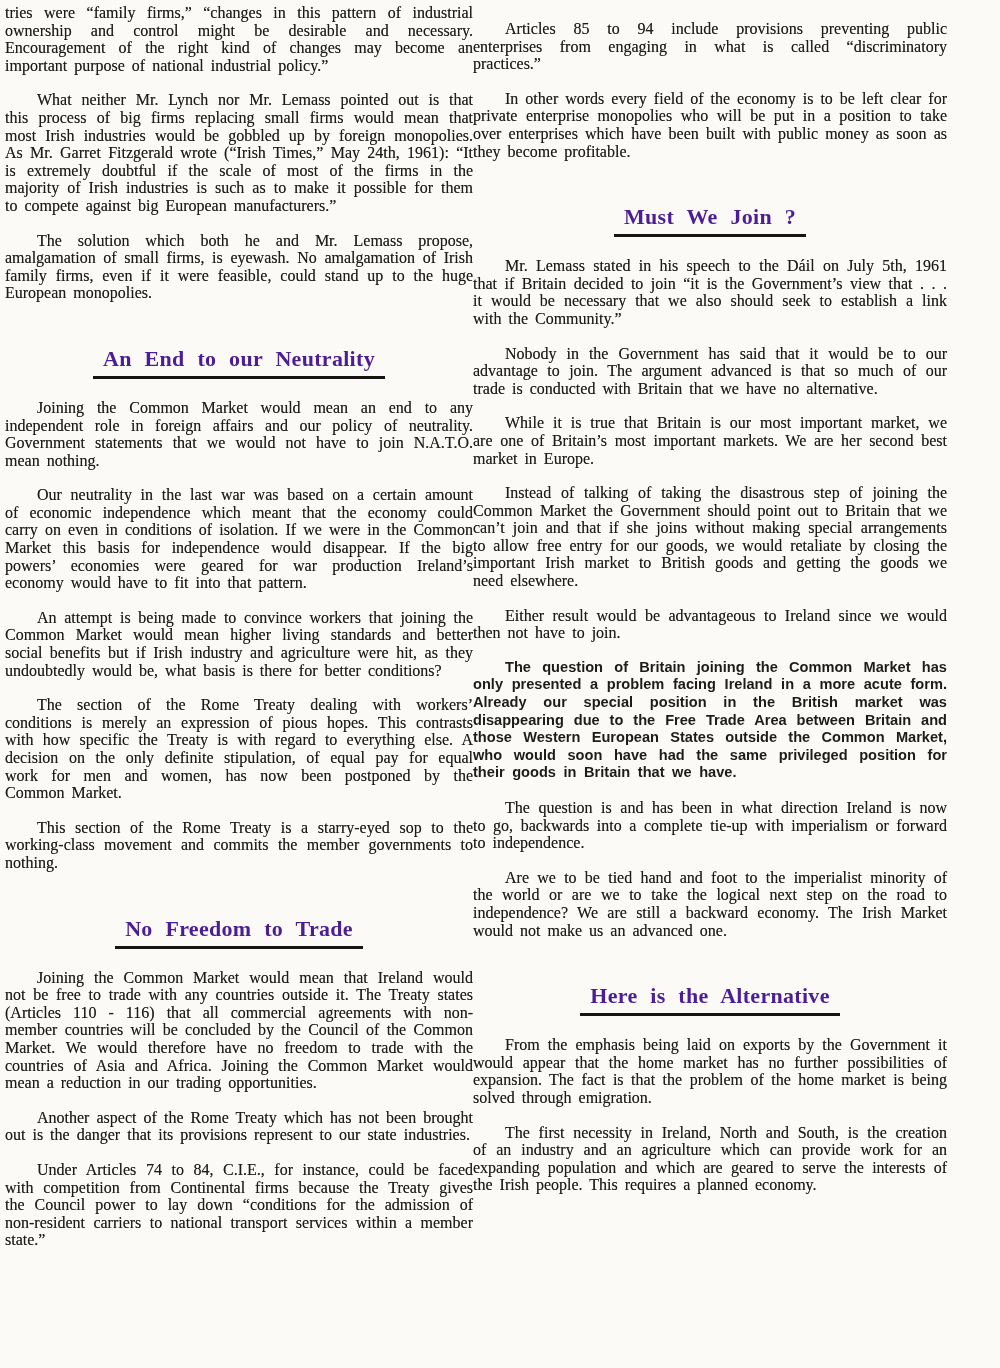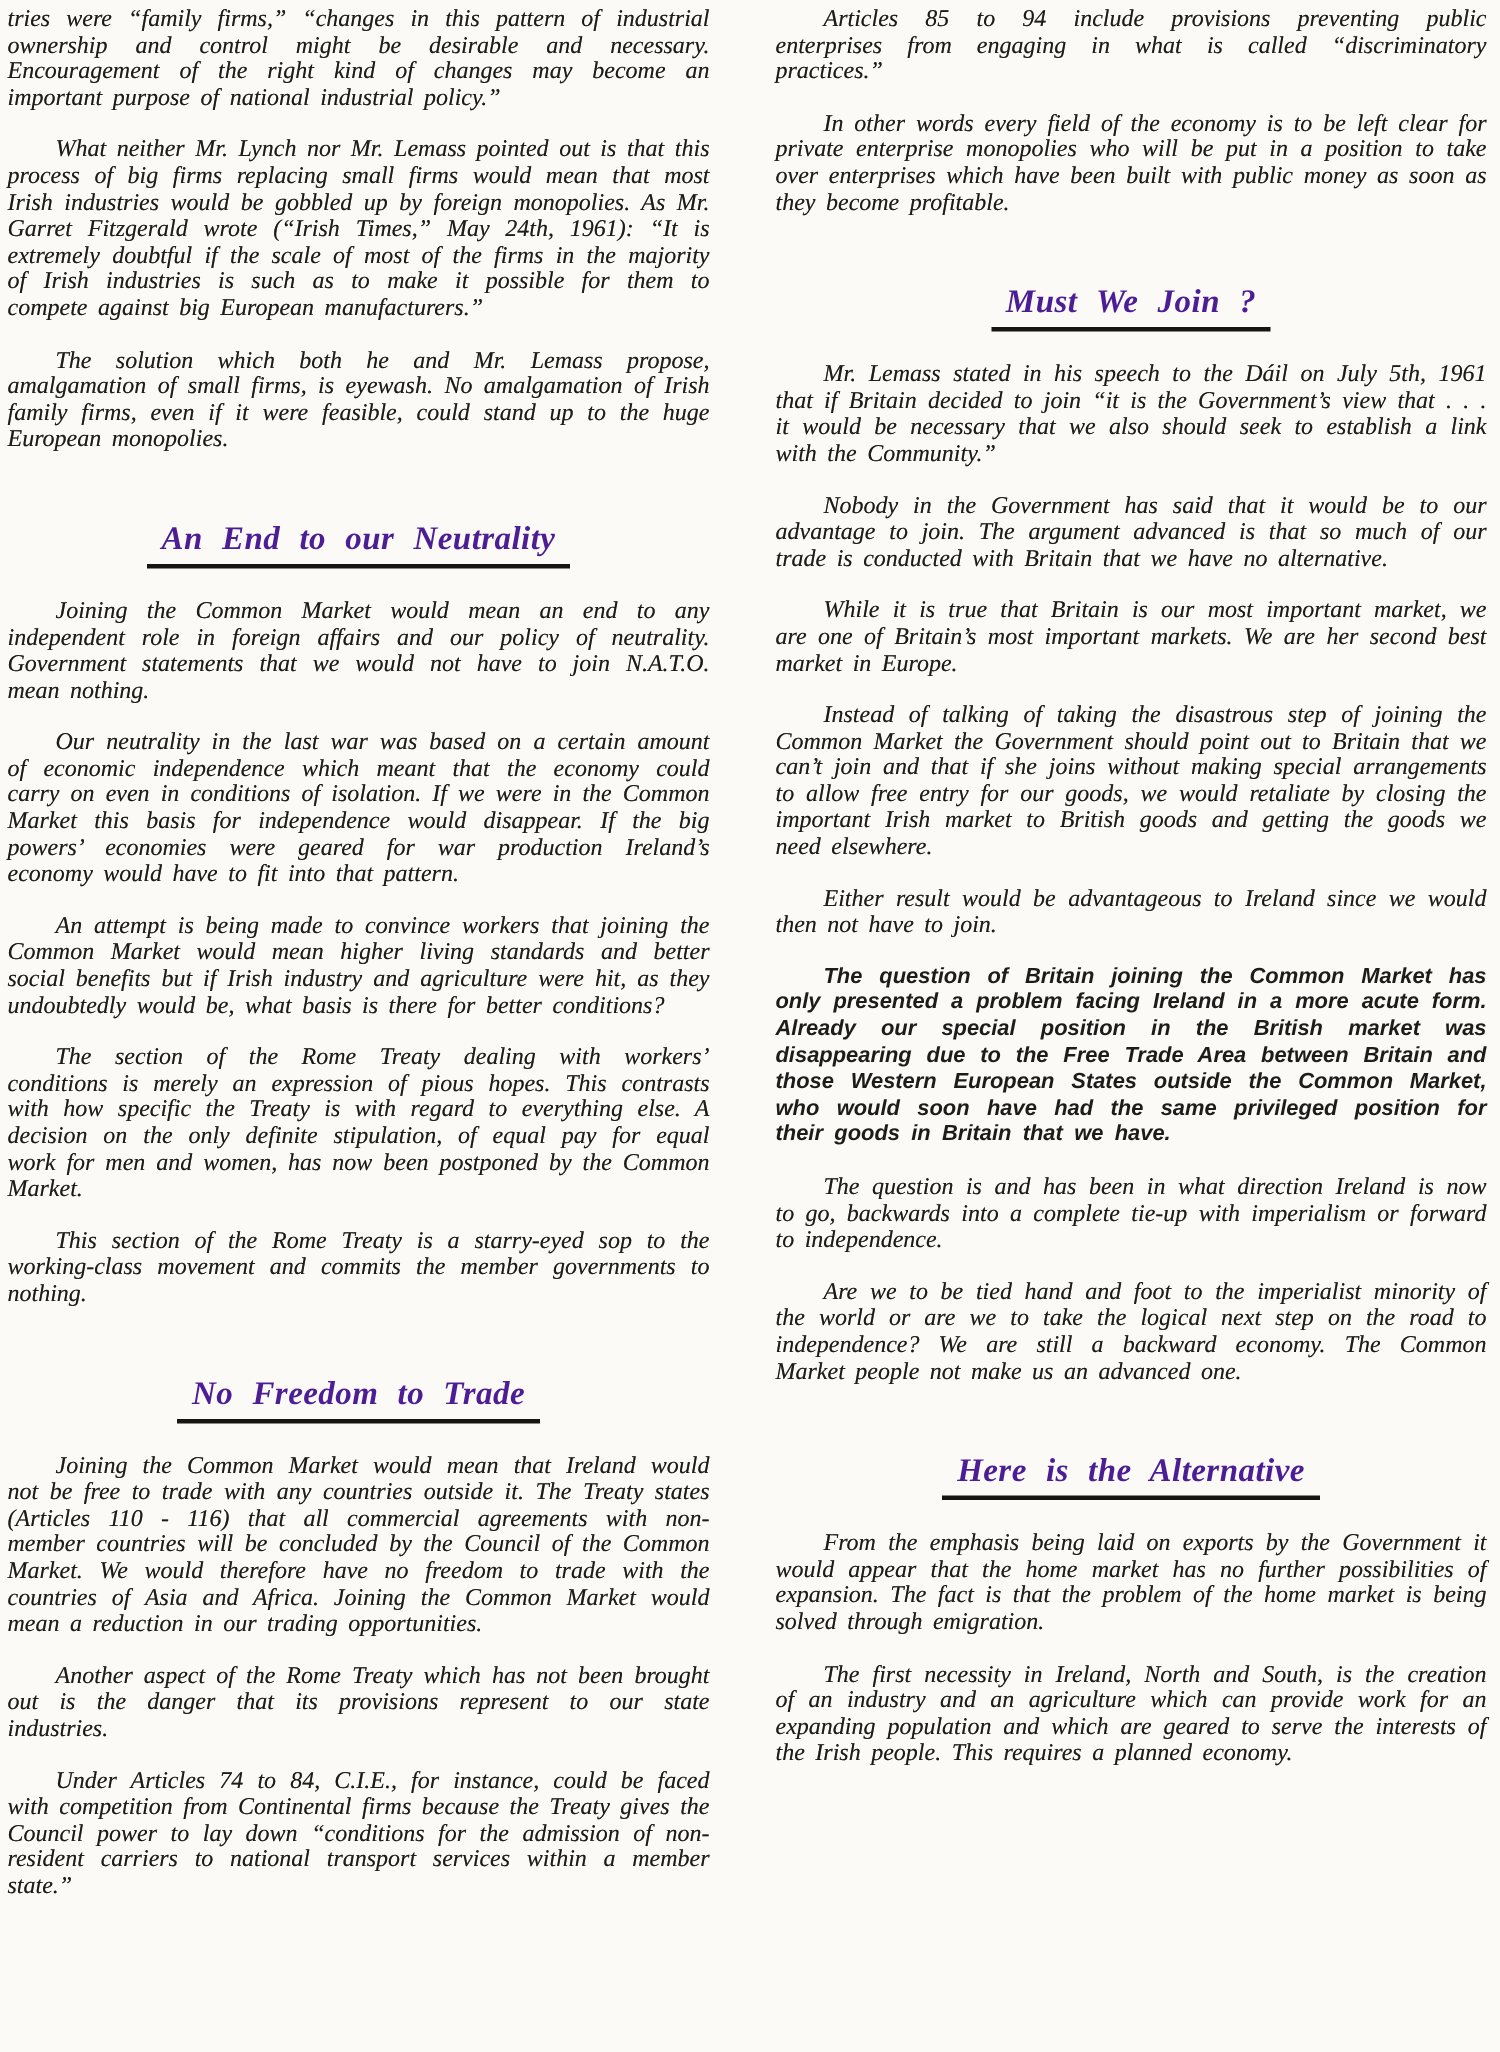--- a/index.html
+++ b/index.html
@@ -11,26 +11,24 @@
     width: 1000px;
     height: 1368px;
     overflow: hidden;
     font-family: "Liberation Serif", "DejaVu Serif", serif;
     color: #1d1c1a;
   }
   .page {
     display: flex;
     box-sizing: border-box;
     padding: 4px 20px 0 5px;
-    gap: 44px;
-    font-style: italic;
   }
   .col { flex: 0 0 auto; }
   .col-left  { width: 468px; }
-  .col-right { width: 474px; }
+  .col-right { width: 474px; margin-top: 16px; }
 
   p.para {
     font-size: 16px;
     line-height: 17.6px;
     text-align: justify;
     text-indent: 32px;
     word-spacing: 3px;
     margin: 0 0 17px 0;
     text-shadow: 0 0 0.4px rgba(20,20,20,0.55);
   }
@@ -97,21 +95,21 @@
       <span class="heading-text">Must We Join ?</span>
     </h2>
 
     <p class="para">Mr. Lemass stated in his speech to the Dáil on July 5th, 1961 that if Britain decided to join “it is the Government’s view that . . . it would be necessary that we also should seek to establish a link with the Community.”</p>
     <p class="para">Nobody in the Government has said that it would be to our advantage to join. The argument advanced is that so much of our trade is conducted with Britain that we have no alternative.</p>
     <p class="para">While it is true that Britain is our most important market, we are one of Britain’s most important markets. We are her second best market in Europe.</p>
     <p class="para">Instead of talking of taking the disastrous step of joining the Common Market the Government should point out to Britain that we can’t join and that if she joins without making special arrangements to allow free entry for our goods, we would retaliate by closing the important Irish market to British goods and getting the goods we need elsewhere.</p>
     <p class="para">Either result would be advantageous to Ireland since we would then not have to join.</p>
     <p class="para emphasis">The question of Britain joining the Common Market has only presented a problem facing Ireland in a more acute form. Already our special position in the British market was disappearing due to the Free Trade Area between Britain and those Western European States outside the Common Market, who would soon have had the same privileged position for their goods in Britain that we have.</p>
     <p class="para">The question is and has been in what direction Ireland is now to go, backwards into a complete tie-up with imperialism or forward to independence.</p>
-    <p class="para">Are we to be tied hand and foot to the imperialist minority of the world or are we to take the logical next step on the road to independence? We are still a backward economy. The Common Market people not make us an advanced one.</p>
+    <p class="para">Are we to be tied hand and foot to the imperialist minority of the world or are we to take the logical next step on the road to independence? We are still a backward economy. The Irish Market would not make us an advanced one.</p>
 
     <h2 class="heading">
       <span class="heading-text">Here is the Alternative</span>
     </h2>
 
     <p class="para">From the emphasis being laid on exports by the Government it would appear that the home market has no further possibilities of expansion. The fact is that the problem of the home market is being solved through emigration.</p>
     <p class="para">The first necessity in Ireland, North and South, is the creation of an industry and an agriculture which can provide work for an expanding population and which are geared to serve the interests of the Irish people.  This requires a planned economy.</p>
   </div>
 
 </div>

